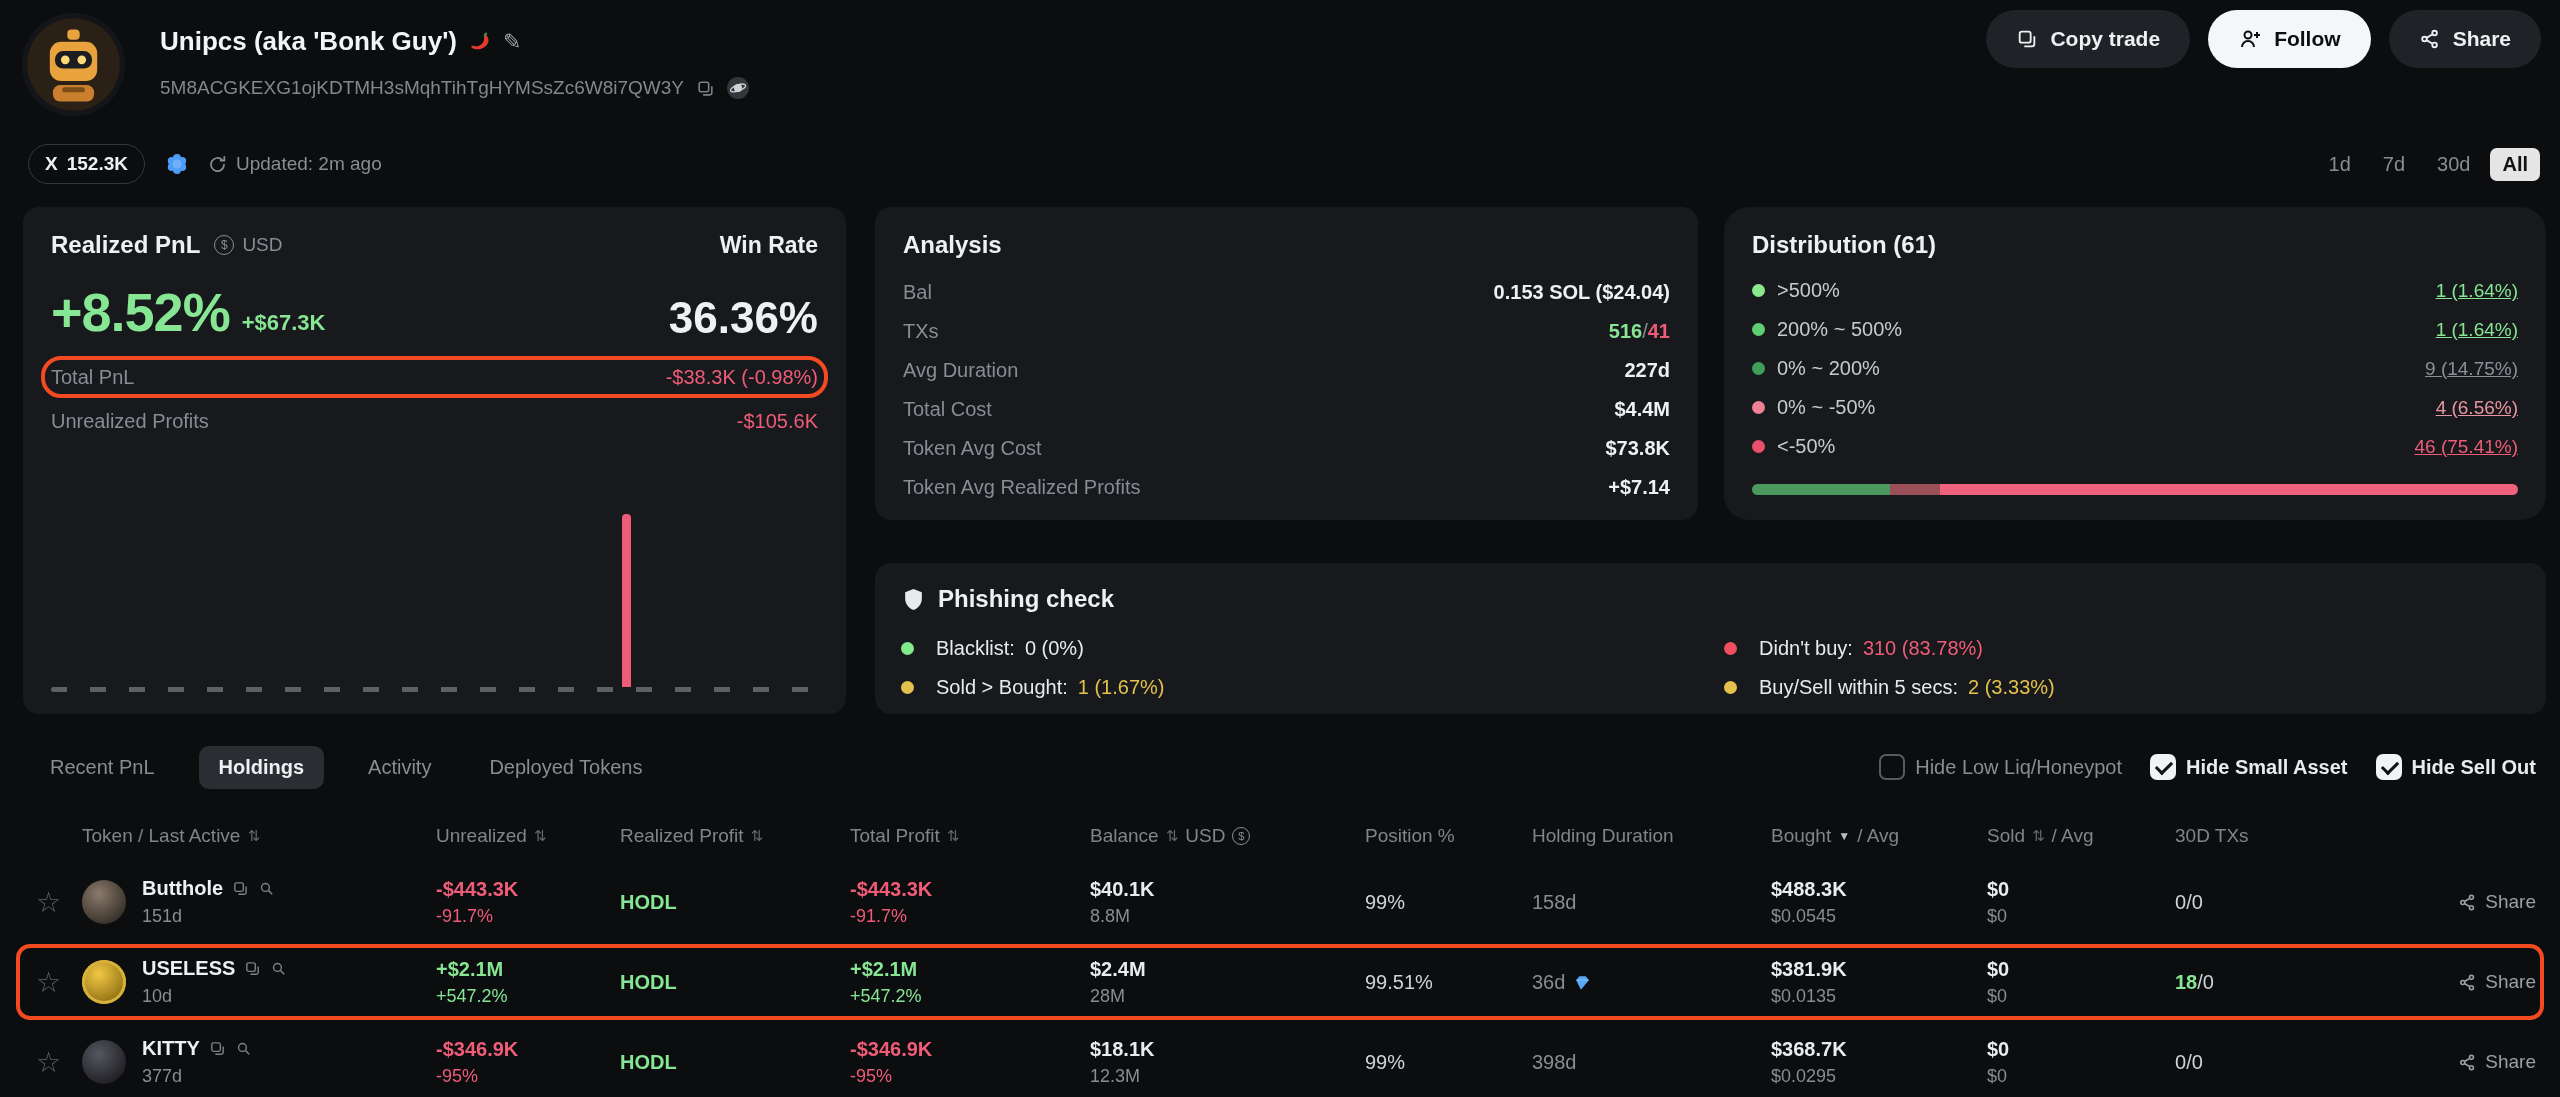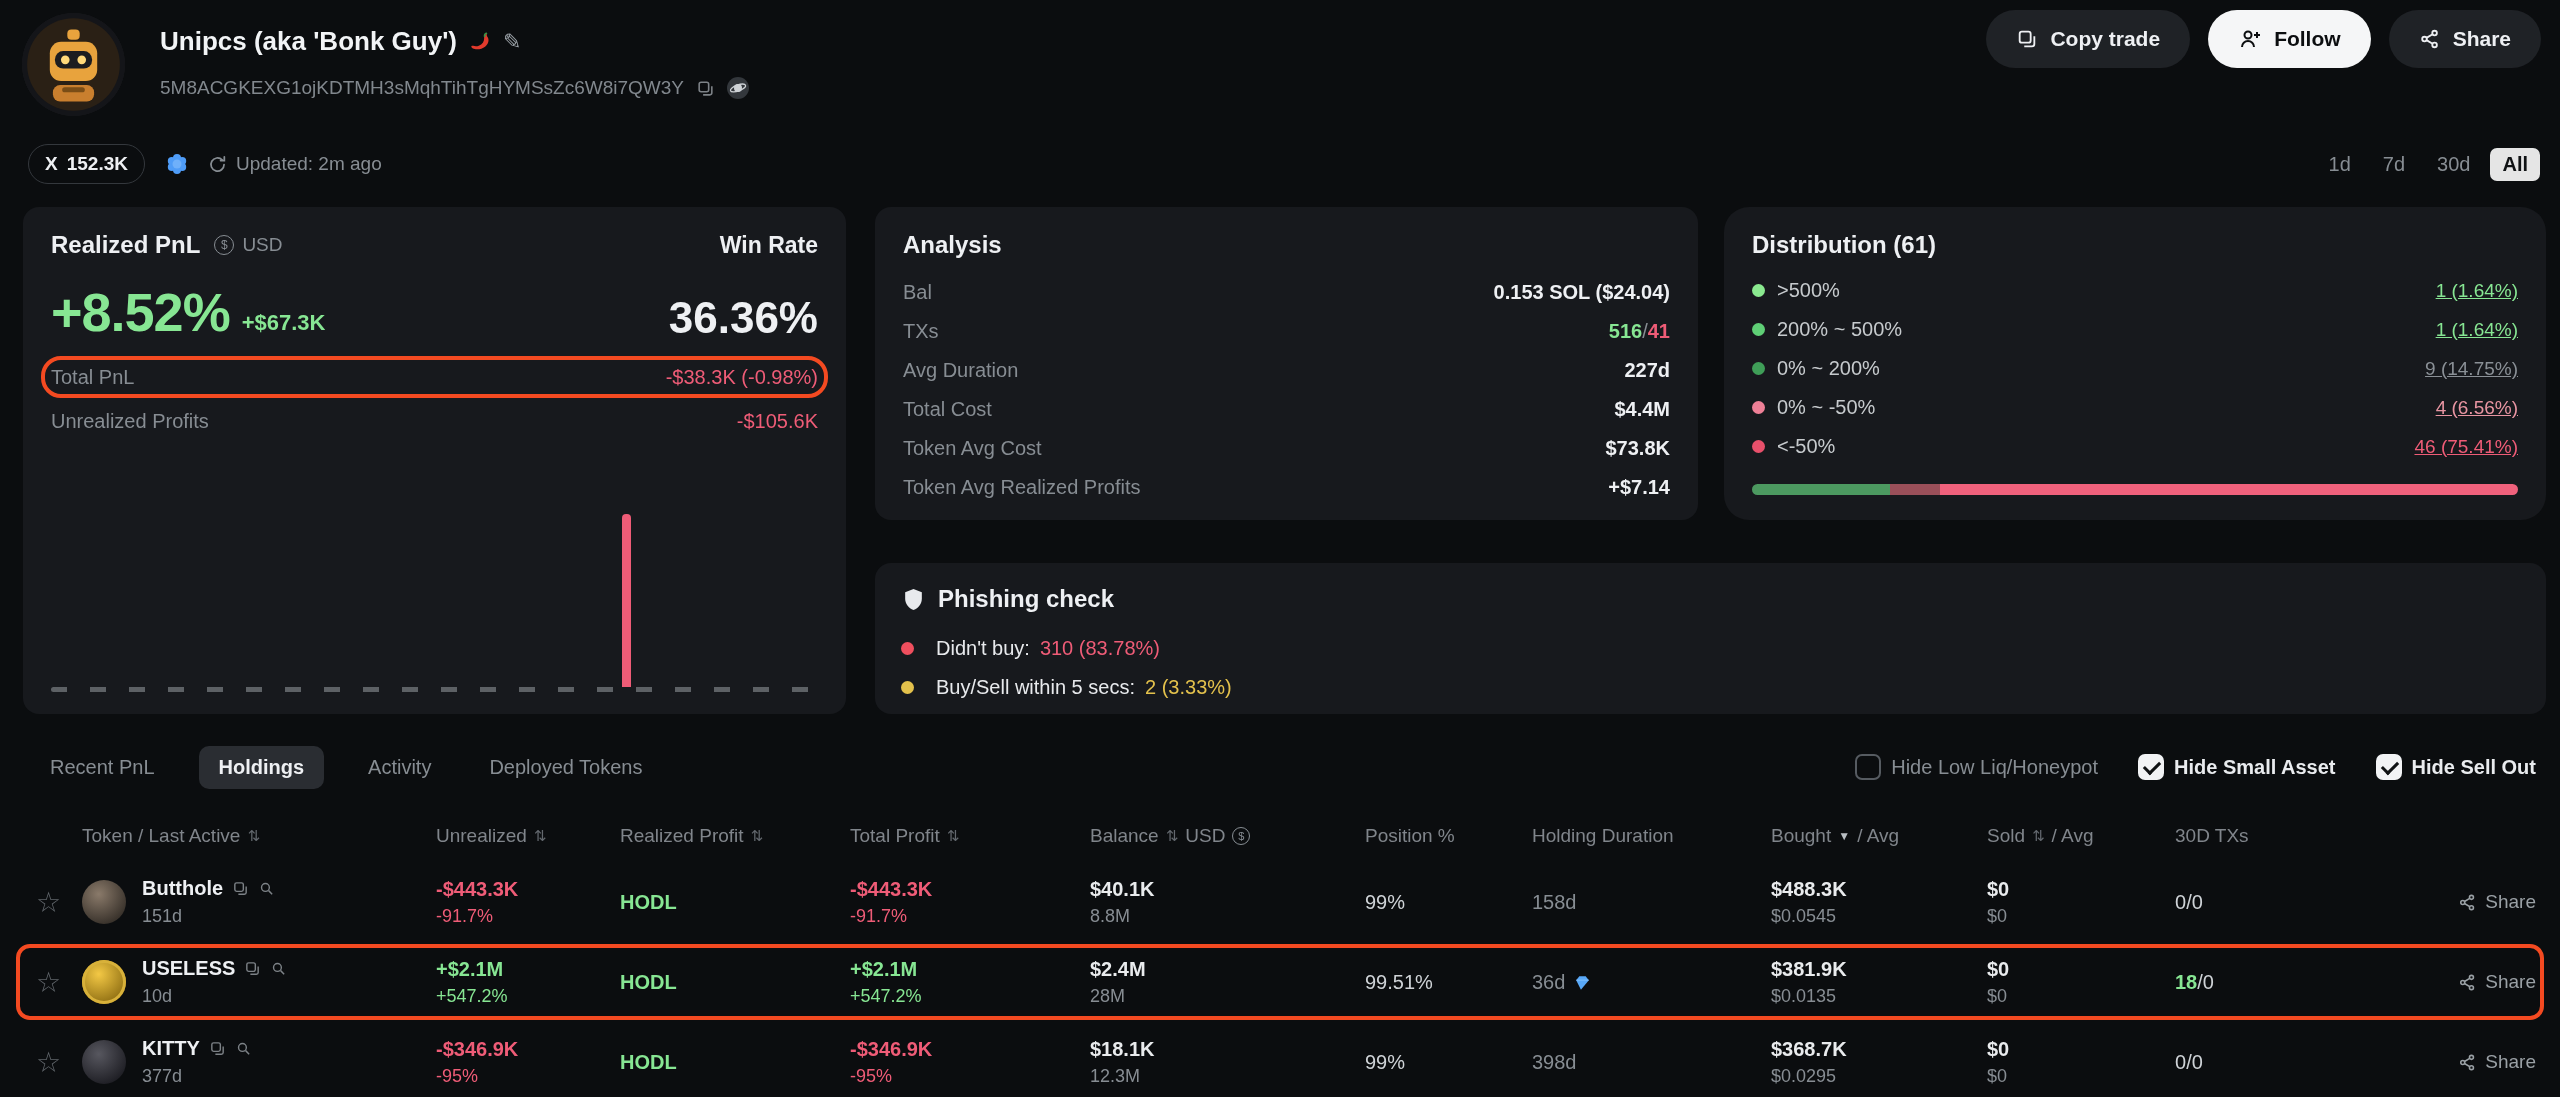--- a/index.html
+++ b/index.html
@@ -80,21 +80,21 @@
   .ph-head { display:flex; align-items:center; gap:12px; }
   .ph-cols { display:grid; grid-template-columns:823px auto; margin-top:16px; }
   .ph-item { display:flex; align-items:center; gap:10px; font-size:20px; color:#e8eaed; height:39px; }
   .dot-g { background:#84e98c; } .dot-y { background:#e3c14c; } .dot-r { background:#ef4f5e; }
   .vy { color:#e3c14c; } .vr { color:#ef5c77; } .vw { color:#e8eaed; }
 
   
   .tabsbar { position:absolute; left:36px; right:24px; top:744px; height:46px; display:flex; align-items:center; }
   .tab { font-size:20px; color:#878d93; margin-right:30px; padding:10px 14px; cursor:pointer; border-radius:10px; }
   .tab.active { background:#2a2d32; color:#eef0f3; font-weight:600; padding:10px 20px; }
-  .fgroup { margin-left:auto; display:flex; align-items:flex-start; gap:40px; }
+  .fgroup { margin-left:auto; display:flex; align-items:flex-start; gap:28px; }
   .fitem { display:flex; align-items:center; gap:10px; cursor:pointer; }
   .chk { width:26px; height:26px; border-radius:7px; position:relative; flex:none; }
   .chk.off { border:2px solid #565b61; }
   .chk.on { background:#f2f3f5; }
   .chk.on::after { content:""; position:absolute; left:9px; top:4px; width:7px; height:13px; border-right:3px solid #101214; border-bottom:3px solid #101214; transform:rotate(45deg); }
   .f-lbl-off { font-size:20px; color:#878d93; }
   .f-lbl-on { font-size:20px; color:#e9ebee; font-weight:600; }
 
   
   .table-area { position:absolute; top:818px; left:0; right:0; }
@@ -347,20 +347,32 @@
         <span style="display:inline-flex">
           <svg viewBox="0 0 24 24" width="25" height="25">
               <path d="M12 2l8 3v6c0 5.2-3.2 9.2-8 11-4.8-1.8-8-5.8-8-11V5l8-3z" fill="#e8eaed"></path>
             </svg>
         </span>
         <span class="p-title">Phishing check</span>
       </div>
       <div class="ph-cols">
         <div>
           <div class="ph-item">
+            <span class="dot dot-g"></span>
+            <span>Blacklist:</span>
+            <span class="vw">0 (0%)</span>
+          </div>
+          <div class="ph-item">
+            <span class="dot dot-y"></span>
+            <span>Sold &gt; Bought:</span>
+            <span class="vy">1 (1.67%)</span>
+          </div>
+        </div>
+        <div>
+          <div class="ph-item">
             <span class="dot dot-r"></span>
             <span>Didn't buy:</span>
             <span class="vr">310 (83.78%)</span>
           </div>
           <div class="ph-item">
             <span class="dot dot-y"></span>
             <span>Buy/Sell within 5 secs:</span>
             <span class="vy">2 (3.33%)</span>
           </div>
         </div>

